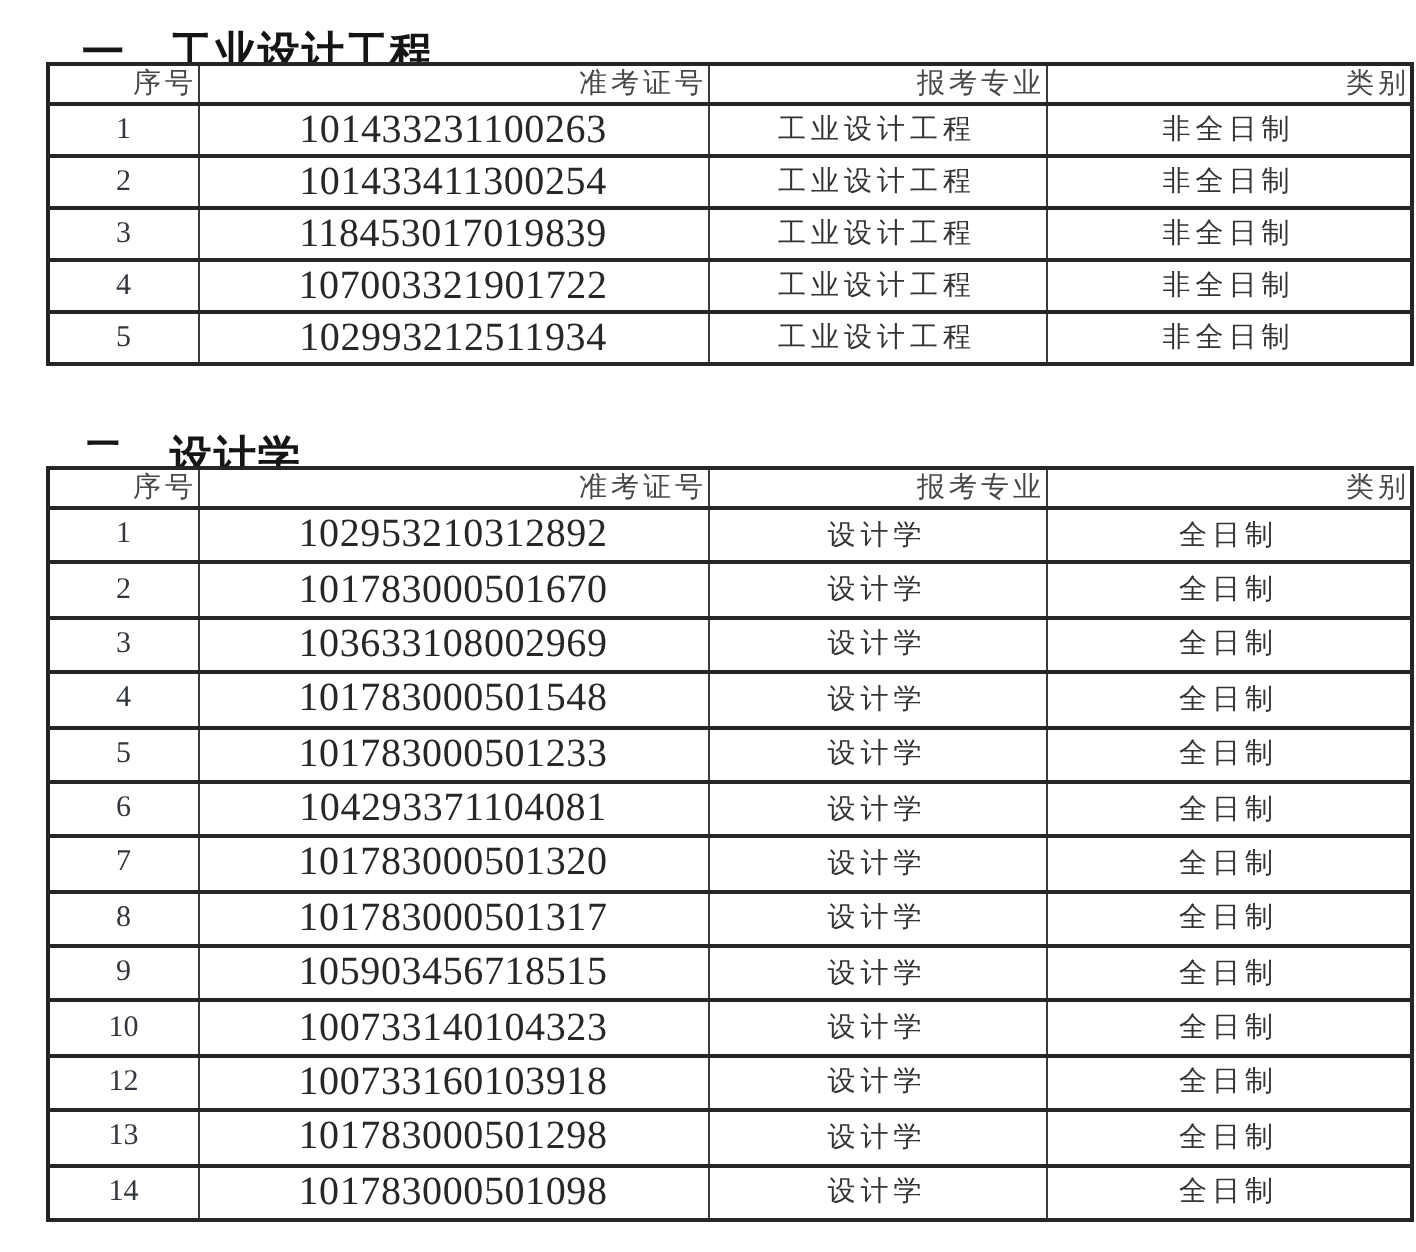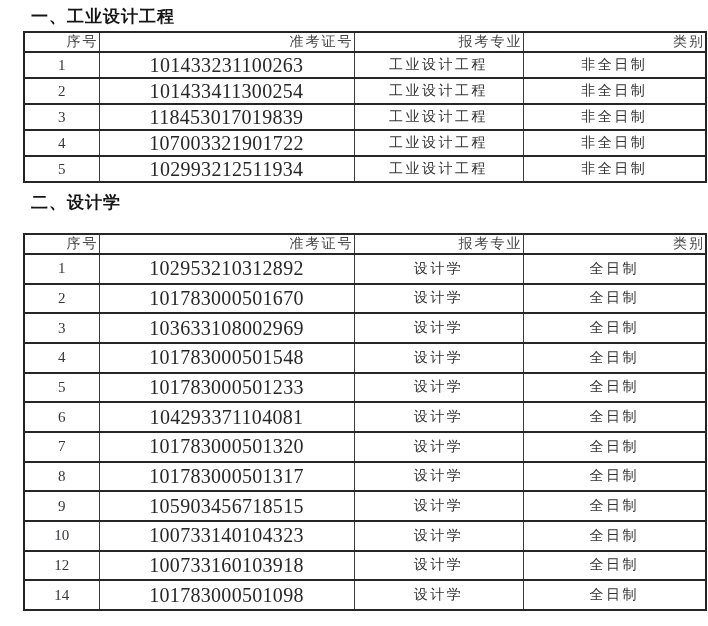--- a/index.html
+++ b/index.html
@@ -10,31 +10,31 @@
   body {
     position: relative;
     width: 708px;
     height: 626px;
     font-family: "Liberation Serif", "DejaVu Serif", serif;
     overflow: hidden;
   }
   .section-title {
     position: absolute;
     left: 29px;
-    margin: 2px;
-    font-size: 17px;
+    margin: 12px;
+    font-size: 21px;
     line-height: 20px;
     font-weight: 700;
     color: #151515;
     letter-spacing: 1px;
     font-family: Liberation Sans, sans-serif;
     white-space: nowrap;
   }
   #title-0 { top: 5px; }
-  #title-1 { top: 191px; }
+  #title-1 { top: 207px; }
 
   table.results {
     position: absolute;
     left: 23px;
     width: 682px;
     border-collapse: collapse;
     table-layout: fixed;
     background: #ffffff;
     border: 2px solid #232323;
   }
@@ -214,20 +214,26 @@
             <td class="cell-major">设计学</td>
             <td class="cell-category">全日制</td>
           </tr>
           <tr>
             <td class="cell-serial">12</td>
             <td class="cell-exam-id">100733160103918</td>
             <td class="cell-major">设计学</td>
             <td class="cell-category">全日制</td>
           </tr>
           <tr>
+            <td class="cell-serial">13</td>
+            <td class="cell-exam-id">101783000501298</td>
+            <td class="cell-major">设计学</td>
+            <td class="cell-category">全日制</td>
+          </tr>
+          <tr>
             <td class="cell-serial">14</td>
             <td class="cell-exam-id">101783000501098</td>
             <td class="cell-major">设计学</td>
             <td class="cell-category">全日制</td>
           </tr>
         </tbody>
     </table>
   </section>
 </main>
 

